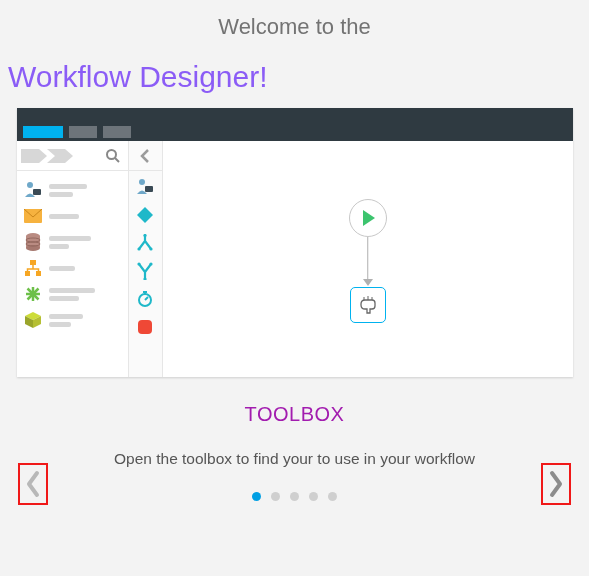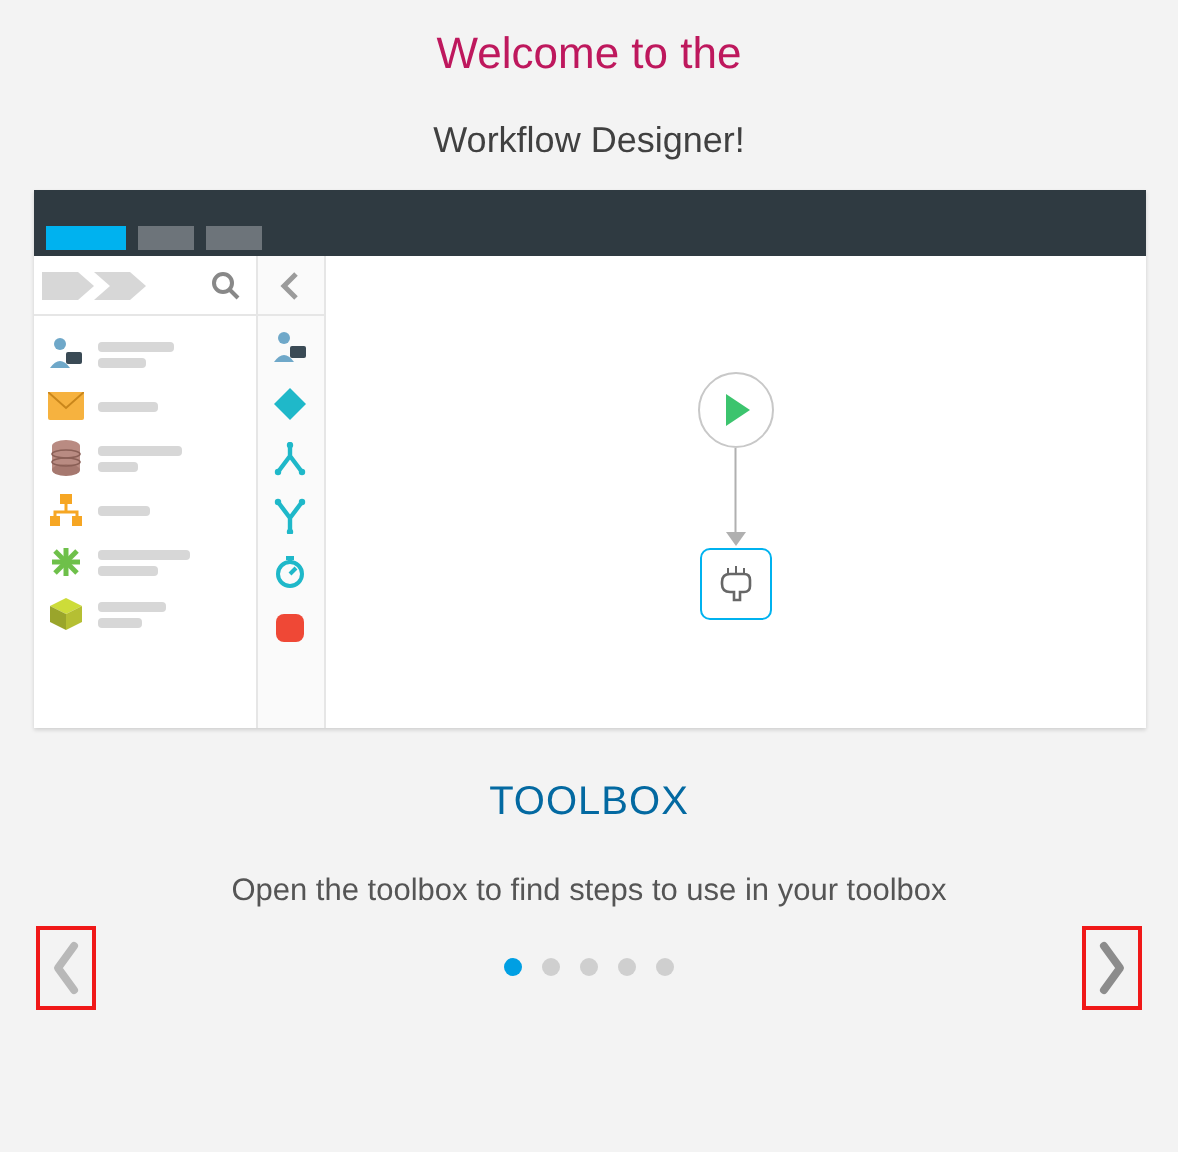--- a/index.html
+++ b/index.html
@@ -1,19 +1,19 @@
 <!DOCTYPE html>
 <html><head>
 <meta charset="utf-8">
 <style>
   * { box-sizing: border-box; margin: 0; padding: 0; }
   html, body { width: 589px; height: 576px; background: #f3f3f3; font-family: Arial, Helvetica, sans-serif; color: #555; }
   .wrap { width: 589px; height: 576px; padding: 10px 8px 18px 8px; position: relative; }
-  .title1 { text-align: center; font-size: 22px; color: #be185d; font-weight: 400; margin-top: 4px; }
-  .title2 { text-align: center; font-size: 18px; color: #404040; font-weight: 400; margin-top: 20px; }
+  .title1 { text-align: center; font-size: 22px; color: #737373; font-weight: 400; margin-top: 4px; }
+  .title2 { text-align: left; font-size: 30px; color: #8b5cf6; font-weight: 400; margin-top: 20px; }
   .shot { width: 556px; height: 269px; margin: 14px auto 0 auto; background: #fff; box-shadow: 0 1px 2px rgba(0,0,0,0.15); overflow: hidden; }
   .shot-top { height: 33px; background: #2f3a41; display: flex; align-items: flex-end; }
   .tab { height: 12px; margin-left: 6px; margin-bottom: 3px; }
   .tab.blue { width: 40px; background: #00b2ef; }
   .tab.grey { width: 28px; background: #6d747a; }
   .shot-body { display: flex; height: 236px; }
   .pane-a { width: 112px; border-right: 1px solid #e6e6e6; }
   .pane-b { width: 34px; border-right: 1px solid #e6e6e6; background: #fafafa; }
   .canvas { flex: 1; position: relative; background: #fff; }
   .breadcrumb-row { height: 30px; border-bottom: 1px solid #e6e6e6; display: flex; align-items: center; padding-left: 4px; }
@@ -28,21 +28,21 @@
   .bar { height: 5px; background: #d7d7d7; border-radius: 2px; }
   .chev-back { height: 30px; border-bottom: 1px solid #e6e6e6; display:flex; align-items:center; justify-content:center; }
   .list-b { padding: 6px 0; display:flex; flex-direction:column; align-items:center; gap:8px; }
   .icb { width:20px; height:20px; display:flex; align-items:center; justify-content:center; }
   .play-circle { position:absolute; left: 50%; top: 58px; transform: translateX(-50%); width: 38px; height: 38px; border: 1.5px solid #c8c8c8; border-radius: 50%; display:flex; align-items:center; justify-content:center; background:#fff; }
   .play-tri { width:0; height:0; border-left: 12px solid #3cc46e; border-top: 8px solid transparent; border-bottom: 8px solid transparent; margin-left:3px; }
   .connector { position:absolute; left:50%; top:96px; width:1.5px; height:44px; background:#b0b0b0; transform: translateX(-50%); }
   .arrow-head { position:absolute; left:50%; top:138px; transform: translateX(-50%); width:0; height:0; border-left:5px solid transparent; border-right:5px solid transparent; border-top:7px solid #b0b0b0; }
   .drop-box { position:absolute; left:50%; top:146px; transform: translateX(-50%); width:36px; height:36px; border:1.5px solid #00b2ef; border-radius:5px; background:#fff; display:flex; align-items:center; justify-content:center; }
   .drop-box svg { display:block; }
-  .step-title { text-align:center; font-size: 20px; color: #0369a1; margin-top: 26px; letter-spacing: 0.5px; }
+  .step-title { text-align:center; font-size: 20px; color: #a21caf; margin-top: 26px; letter-spacing: 0.5px; }
   .step-text { text-align:center; font-size: 15.5px; color: #555; margin-top: 24px; }
   .dots { display:flex; justify-content:center; gap:10px; margin-top: 24px; }
   .dot { width:9px; height:9px; border-radius:50%; background:#cfcfcf; }
   .dot.active { background:#009fe3; }
   .nav-btn { position:absolute; top: 463px; width:30px; height:42px; display:flex; align-items:center; justify-content:center; border:2px solid #f01818; background: transparent; }
   .nav-prev { left: 18px; }
   .nav-next { right: 18px; }
   .nav-btn svg { display:block; }
   .close { position:absolute; left:50%; transform: translateX(-50%); bottom: 18px; width: 82px; height: 30px; border: 1px solid #bdbdbd; outline: 2px solid #f01818; outline-offset: 2px; display:flex; align-items:center; justify-content:center; font-size: 12.5px; letter-spacing: 0.5px; color:#666; background:#f5f5f5; cursor:pointer; }
 </style>
@@ -222,21 +222,21 @@
               <line x1="7" y1="3" x2="7" y2="6" stroke="#676767" stroke-width="1"></line>
               <line x1="11" y1="2" x2="11" y2="6" stroke="#676767" stroke-width="1"></line>
               <line x1="15" y1="3" x2="15" y2="6" stroke="#676767" stroke-width="1"></line>
             </svg>
         </div>
       </div>
     </div>
   </div>
 
   <div class="step-title">TOOLBOX</div>
-  <div class="step-text">Open the toolbox to find steps to use in your toolbox</div>
+  <div class="step-text">Open the toolbox to find your to use in your workflow</div>
 
   <div class="dots">
     <div class="dot active"></div>
     <div class="dot"></div>
     <div class="dot"></div>
     <div class="dot"></div>
     <div class="dot"></div>
   </div>
 
   <div class="nav-btn nav-prev">

